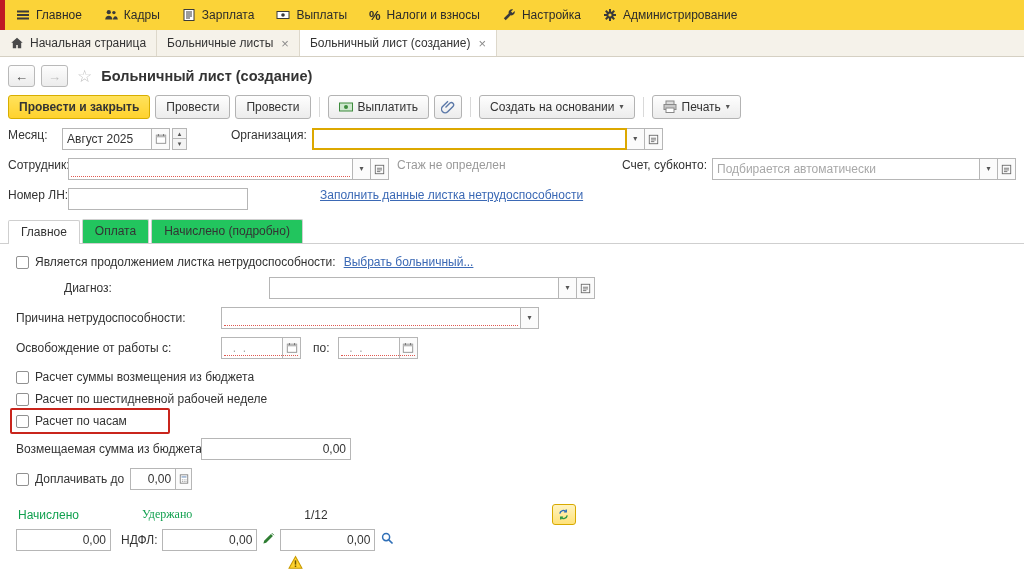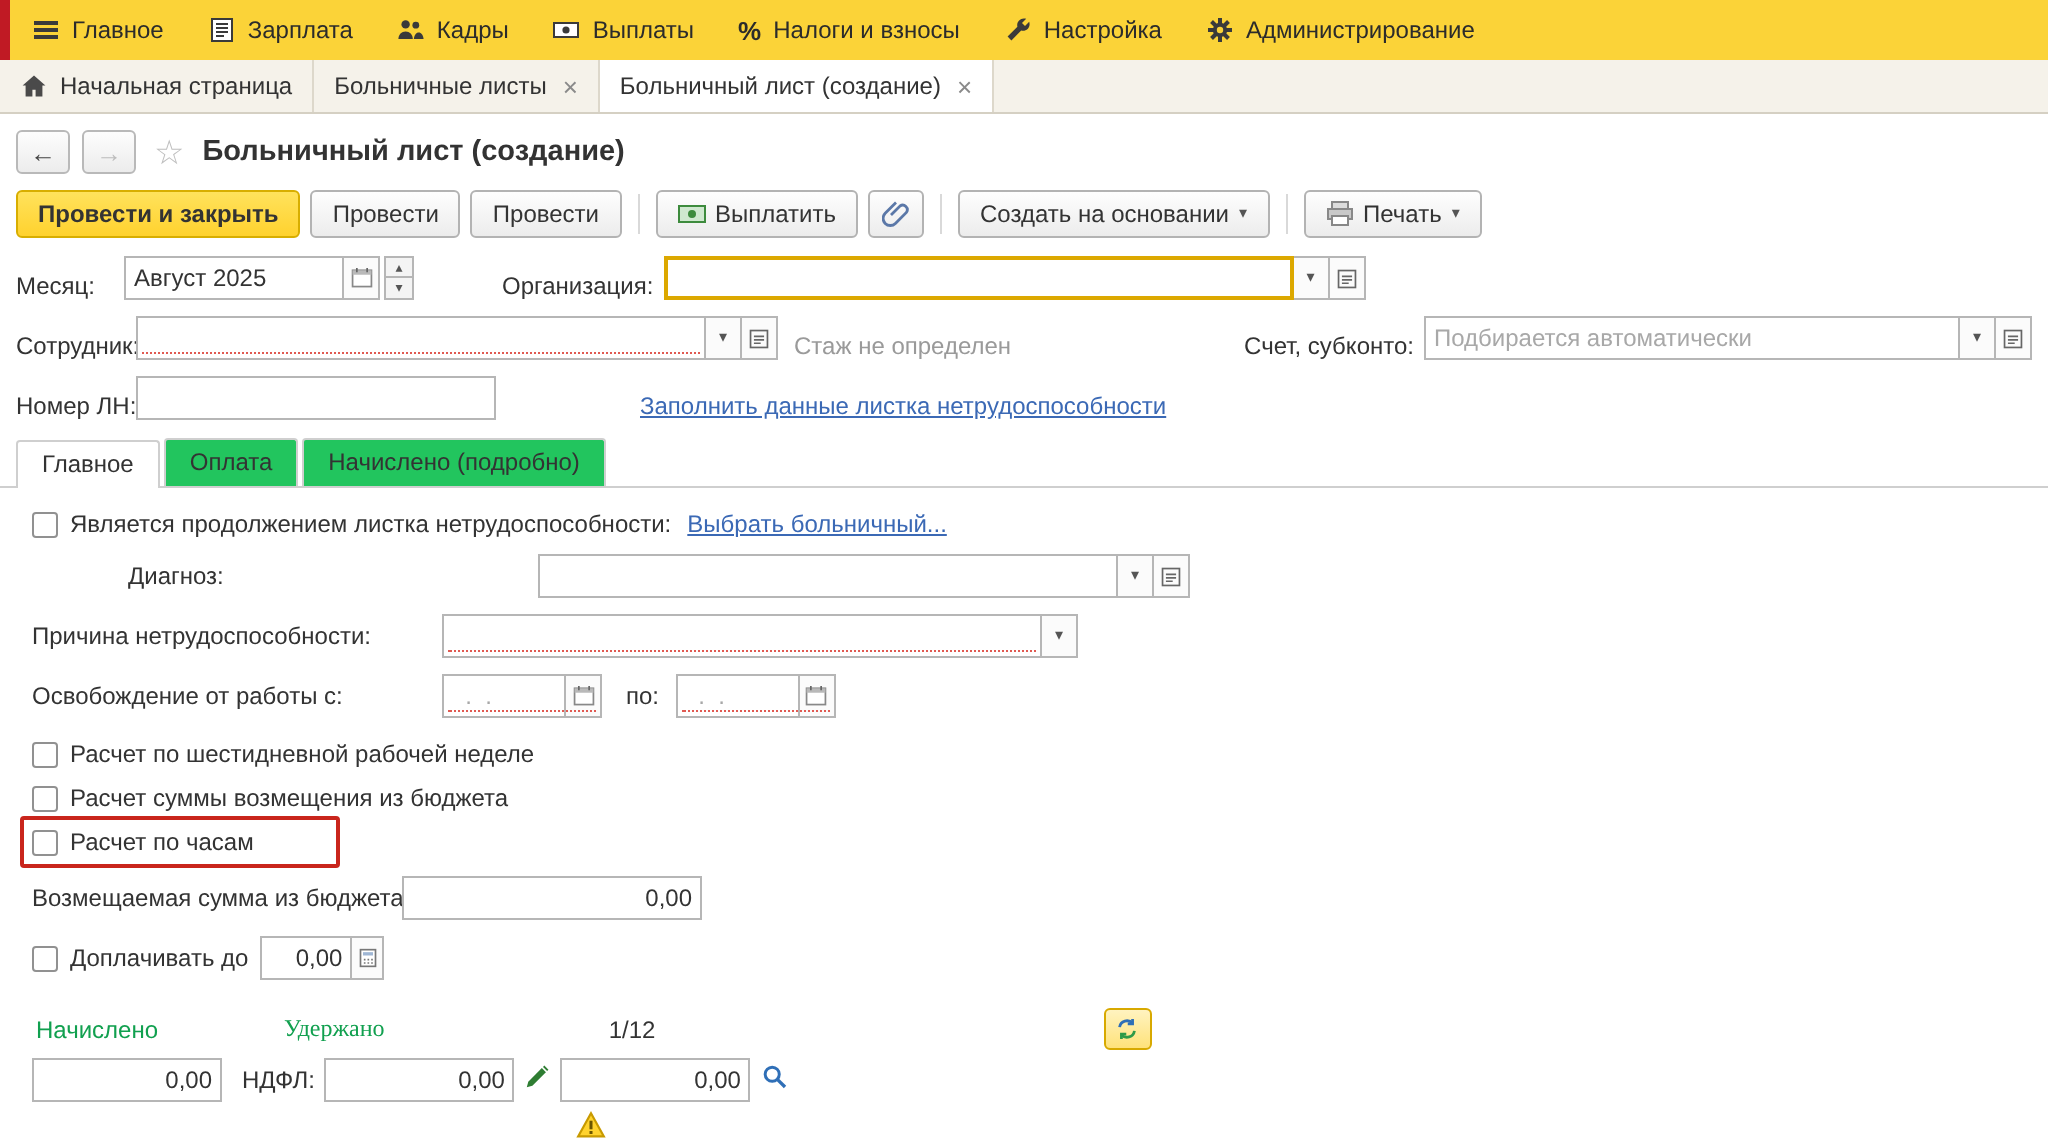--- a/index.html
+++ b/index.html
@@ -30,21 +30,21 @@
   
   .toolbar { display:flex; align-items:center; gap:5px; padding:5px 8px 9px 8px; }
   .btn { height:24px; display:inline-flex; align-items:center; gap:5px; padding:0 10px;
     border:1px solid #b3b3b3; border-radius:3px; background:linear-gradient(#fefefe,#ececec);
     font-size:12px; color:#333; cursor:pointer; white-space:nowrap; }
   .btn.primary { background:linear-gradient(#ffe25c,#ffd22e); border-color:#d8ae00; font-weight:bold; }
   .btn.iconbtn { padding:0 6px; }
   .arr { font-size:8px; color:#555; line-height:1; }
   .sep { width:1px; height:20px; background:#d9d9d9; margin:0 3px; }
   
-  .formrow { display:flex; align-items:flex-end; padding:0 8px; margin-bottom:8px; }
+  .formrow { display:flex; align-items:flex-start; padding:0 8px; margin-bottom:8px; }
   .lbl { color:#333; white-space:nowrap; }
   .hint { color:#9a9a9a; white-space:nowrap; }
   input.fld { height:22px; border:1px solid #b6b6b6; background:#fff; padding:0 4px;
     font-family:"Liberation Sans", sans-serif; font-size:12px; color:#333; }
   input.fld::placeholder { color:#a8a8a8; }
   input.num { text-align:right; }
   .fieldwrap { position:relative; display:inline-flex; align-items:center; }
   .redline { position:absolute; left:3px; right:3px; bottom:3px; border-bottom:1px dotted #e05a52; pointer-events:none; }
   .focusfld { border:2px solid #dca800 !important; }
   .sq-btn { width:18px; height:22px; border:1px solid #b6b6b6; border-left:none; background:#fbfbfb;
@@ -79,35 +79,35 @@
   <div class="accent"></div>
 
   <div class="menu-item">
     <svg class="ic" viewBox="0 0 14 14" width="14" height="14">
         <path d="M1 2.5h12v2H1zM1 6h12v2H1zM1 9.5h12v2H1z" fill="#3a3a3a"></path>
       </svg>
     <span>Главное</span>
   </div>
   <div class="menu-item">
     <svg class="ic" viewBox="0 0 14 14" width="14" height="14">
-        <rect x="2" y="1.5" width="10" height="11" fill="#fff" stroke="#3a3a3a"></rect>
-        <path d="M4 4h6M4 6h6M4 8h6M4 10h4" stroke="#3a3a3a" stroke-width="1" fill="none"></path>
-      </svg>
-    <span>Зарплата</span>
-  </div>
-  <div class="menu-item">
-    <svg class="ic" viewBox="0 0 14 14" width="14" height="14">
         <g fill="#3a3a3a">
           <circle cx="4.8" cy="4.2" r="2.1"></circle>
           <path d="M1.2 11.5c0-2.3 1.6-3.8 3.6-3.8s3.6 1.5 3.6 3.8z"></path>
           <circle cx="9.9" cy="4.6" r="1.7"></circle>
           <path d="M8.9 11.5c.3-1.9 1.1-3.2 2.5-3.2 1.2 0 2.1 1.2 2.4 3.2z"></path>
         </g>
       </svg>
     <span>Кадры</span>
+  </div>
+  <div class="menu-item">
+    <svg class="ic" viewBox="0 0 14 14" width="14" height="14">
+        <rect x="2" y="1.5" width="10" height="11" fill="#fff" stroke="#3a3a3a"></rect>
+        <path d="M4 4h6M4 6h6M4 8h6M4 10h4" stroke="#3a3a3a" stroke-width="1" fill="none"></path>
+      </svg>
+    <span>Зарплата</span>
   </div>
   <div class="menu-item">
     <svg class="ic" viewBox="0 0 14 14" width="14" height="14">
         <rect x="1" y="3.5" width="12" height="7" fill="#fff" stroke="#3a3a3a"></rect>
         <circle cx="7" cy="7" r="1.8" fill="#3a3a3a"></circle>
       </svg>
     <span>Выплаты</span>
   </div>
   <div class="menu-item">
     <span class="pct">%</span>
@@ -198,21 +198,21 @@
         <rect x="3" y="8" width="8" height="4.5" fill="#fff" stroke="#888"></rect>
       </svg>
     <span>Печать</span>
     <span class="arr">▾</span>
   </button>
 </div>
 
 <div class="formrow">
   <span class="lbl" style="width:54px;">Месяц:</span>
   <span class="fieldwrap">
-    <input class="fld" style="width: 110px;" value="Август 2025">
+    <input class="fld" style="width: 90px;" value="Август 2025">
     <span class="sq-btn">
       <svg class="ic" viewBox="0 0 14 14" width="12" height="12">
           <rect x="1.5" y="2.5" width="11" height="9.5" fill="#fff" stroke="#888"></rect>
           <rect x="1.5" y="2.5" width="11" height="2.6" fill="#b9b9b9"></rect>
           <path d="M4 1.2v2.4M10 1.2v2.4" stroke="#666"></path>
         </svg>
     </span>
   </span>
   <span class="stepper">
     <span class="st">
@@ -335,26 +335,26 @@
             <rect x="1.5" y="2.5" width="11" height="9.5" fill="#fff" stroke="#888"></rect>
             <rect x="1.5" y="2.5" width="11" height="2.6" fill="#b9b9b9"></rect>
             <path d="M4 1.2v2.4M10 1.2v2.4" stroke="#666"></path>
           </svg>
       </span>
     </span>
   </div>
 
   <div class="crow">
     <span class="cb"></span>
+    <span class="lbl">Расчет суммы возмещения из бюджета</span>
+  </div>
+
+  <div class="crow">
+    <span class="cb"></span>
     <span class="lbl">Расчет по шестидневной рабочей неделе</span>
-  </div>
-
-  <div class="crow">
-    <span class="cb"></span>
-    <span class="lbl">Расчет суммы возмещения из бюджета</span>
   </div>
 
   <div class="crow hl-row" style="margin-bottom:10px;">
     <div class="hl-box"></div>
     <span class="cb"></span>
     <span class="lbl">Расчет по часам</span>
   </div>
 
   <div class="crow">
     <span class="lbl" style="width:185px;">Возмещаемая сумма из бюджета:</span>

